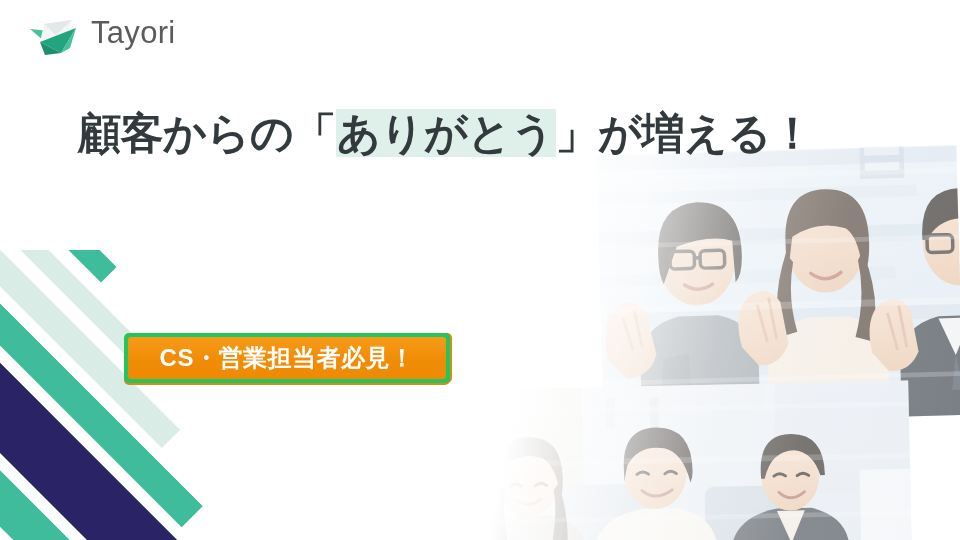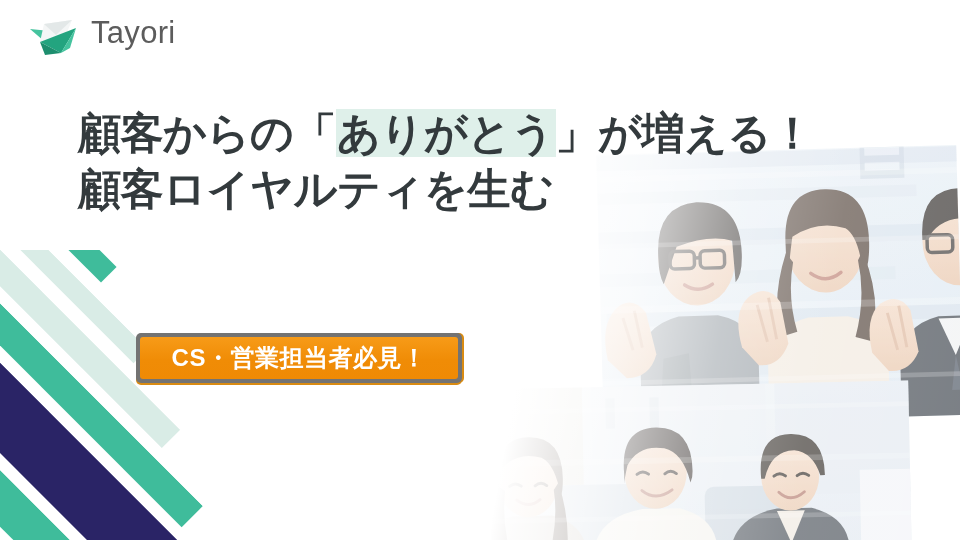--- a/index.html
+++ b/index.html
@@ -89,24 +89,24 @@
   .hl-mark {
     background:#dff0ea;
     padding:0 1px;
     box-decoration-break:clone;
     -webkit-box-decoration-break:clone;
   }
 
   
   #badge {
     position:absolute;
-    left:136px; top:333px;
+    left:124px; top:333px;
     width:326px; height:50px;
     border-radius:5px;
-    background:#737373;
+    background:#22c55e;
     box-shadow:0 2px 0 0 #d98b12, 2px 0 0 0 #d98b12;
   }
   #badge-inner {
     position:absolute;
     left:4px; top:4px; right:4px; bottom:4px;
     border-radius:3px;
     background:linear-gradient(180deg,#f79b18 0%,#f08c06 55%,#ef8a05 100%);
     display:flex; align-items:center; justify-content:center;
   }
   #badge-label {
@@ -322,23 +322,20 @@
         <path d="M33 36 L48 11 L42 31 Z" fill="#45c39e"></path>
       </svg>
     </span>
     <span id="logo-wordmark">Tayori</span>
   </div>
 
   <div id="headline">
     <div class="hl-line">
       <span>顧客からの「</span><span class="hl-mark">ありがとう</span><span>」が増える！</span>
     </div>
-    <div class="hl-line">
-      <span></span><span>顧客ロイヤルティを生む</span>
-    </div>
   </div>
 
   <div id="badge">
     <div id="badge-inner">
       <span id="badge-label">CS・営業担当者必見！</span>
     </div>
   </div>
 
 </div>
 

